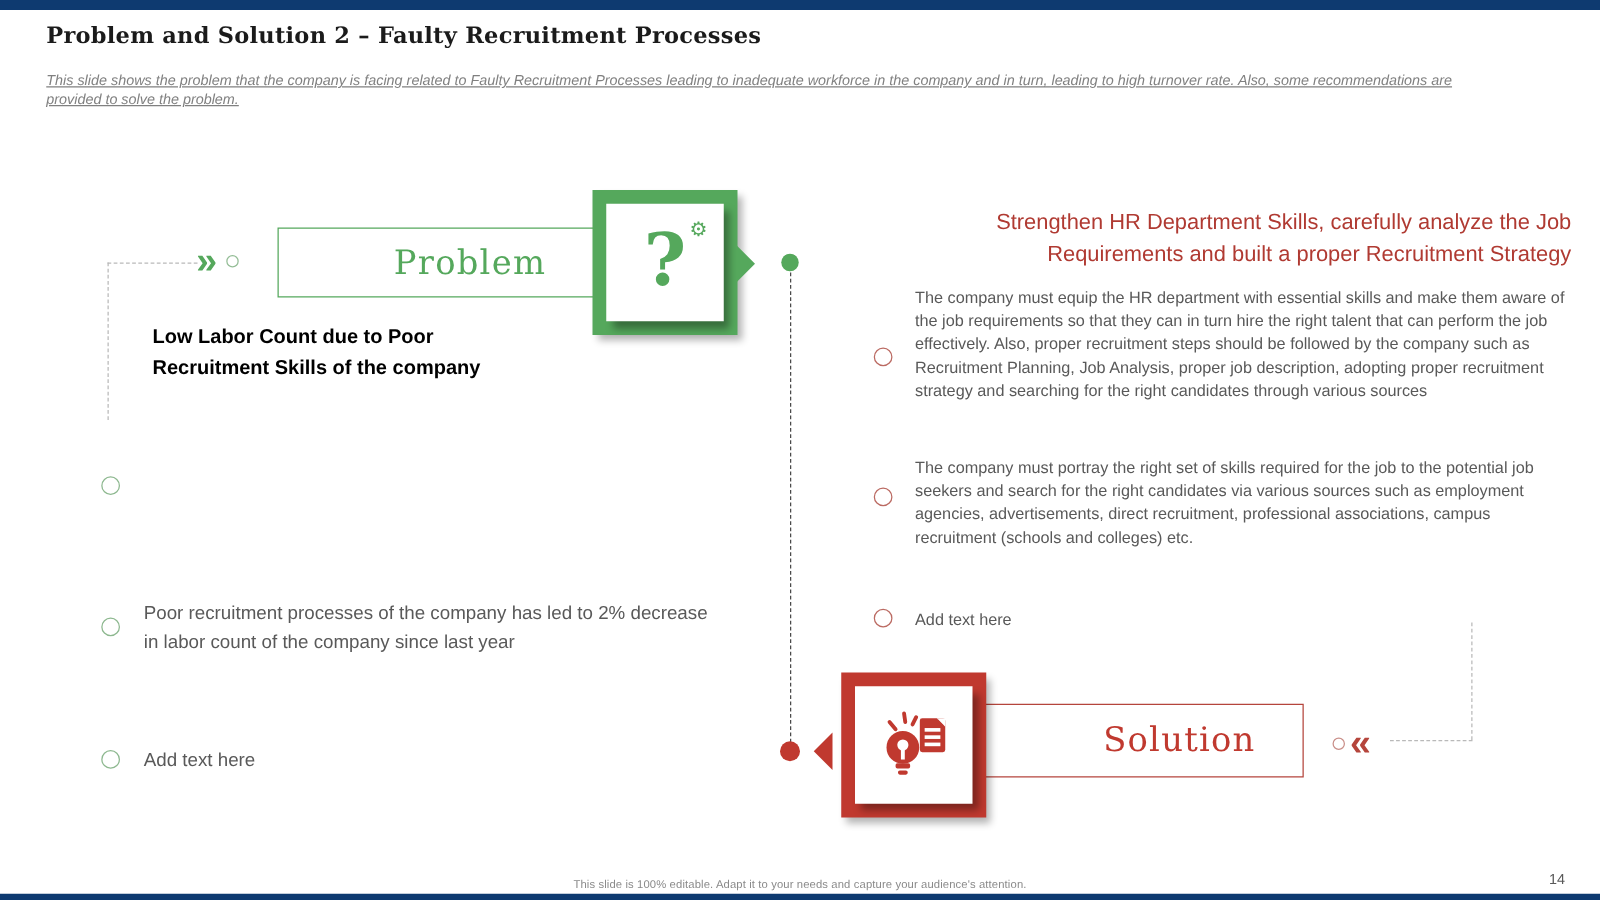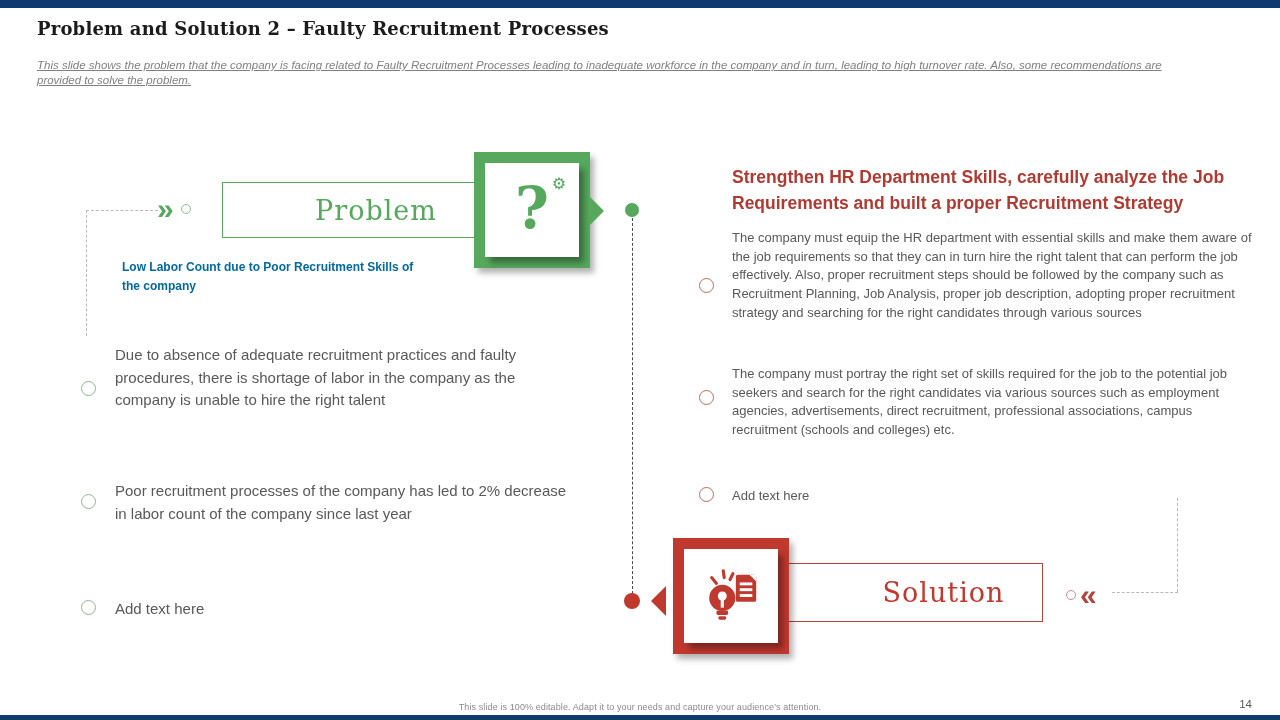--- a/index.html
+++ b/index.html
@@ -75,35 +75,35 @@
     border-left:15px solid #55a85c;
   }
   .arrow-left-red {
     position:absolute; left:651px; top:586px; width:0; height:0;
     border-top:15px solid transparent; border-bottom:15px solid transparent;
     border-right:15px solid #c0392f;
   }
 
   .problem-headline {
     position:absolute; left:122px; top:258px; width:300px;
-    font-weight:bold; font-size:12px; line-height:1.55; color:#0369a1;
+    font-weight:bold; font-size:16px; line-height:1.55; color:#000000;
   }
 
   .bullet-circle { position:absolute; border-radius:50%; background:#fff; }
   .bullet-circle.green { width:15px; height:15px; border:1.6px solid #8db88f; }
   .bullet-circle.red   { width:15px; height:15px; border:1.6px solid #bb6a62; }
 
   .body-text { position:absolute; color:#595959; }
   .left-bullet  { left:115px; width:458px; font-size:15px;   line-height:1.5; }
   .right-bullet { left:732px; width:520px; font-size:13px; line-height:1.44; }
 
   
   .solution-headline {
     position:absolute; left:732px; top:164px; width:525px;
-    font-weight:bold; font-size:17.5px; line-height:1.5; color:#b03a32;
+    font-weight:normal; font-size:17.5px; line-height:1.5; color:#b03a32;text-align:right;
   }
   .solution-box {
     position:absolute; left:770px; top:563px; width:273px; height:59px;
     border:1.5px solid #b5453c; background:#fff;
     display:flex; align-items:center; justify-content:center; padding-left:30px;
   }
   .solution-box .label { color:#c0392f;text-align:right; }
 
   .bulb-svg { width:62px; height:62px; }
 
@@ -144,21 +144,20 @@
   </div>
   <div class="arrow-right-green"></div>
 
   <div class="dot dot-green"></div>
   <div class="dash-center"></div>
   <div class="dot dot-red"></div>
 
   <div class="problem-headline">Low Labor Count due to Poor Recruitment Skills of the company</div>
 
   <div class="bullet-circle green" style="left:81px; top:381px;"></div>
-  <div class="body-text left-bullet" style="top:344px;">Due to absence of adequate recruitment practices and faulty procedures, there is shortage of labor in the company as the company is unable to hire the right talent</div>
 
   <div class="bullet-circle green" style="left:81px; top:494px;"></div>
   <div class="body-text left-bullet" style="top:480px;">Poor recruitment processes of the company has led to 2% decrease in labor count of the company since last year</div>
 
   <div class="bullet-circle green" style="left:81px; top:600px;"></div>
   <div class="body-text left-bullet" style="top:598px;">Add text here</div>
 
   <div class="solution-headline">Strengthen HR Department Skills, carefully analyze the Job Requirements and built a proper Recruitment Strategy</div>
 
   <div class="bullet-circle red" style="left:699px; top:278px;"></div>

